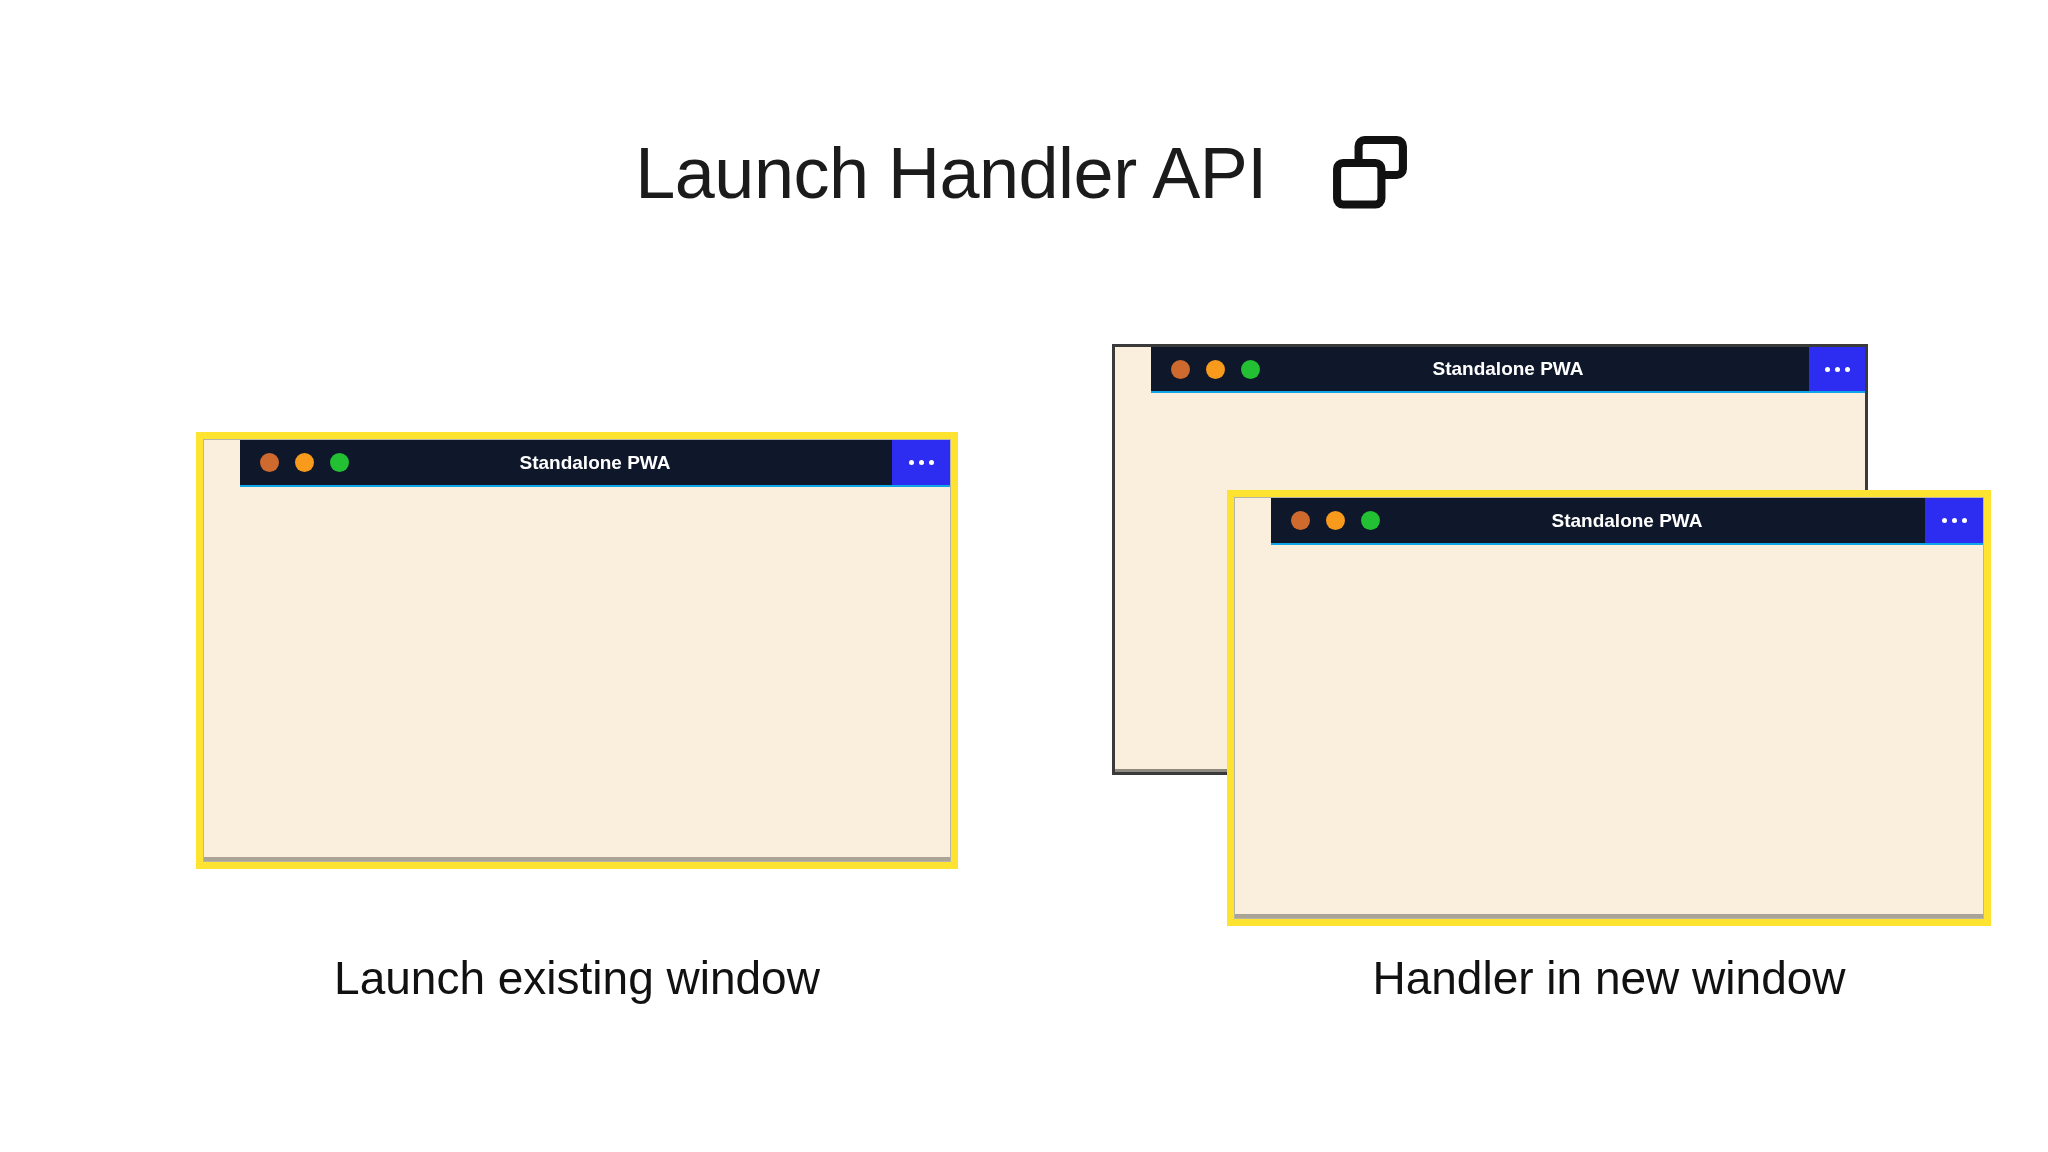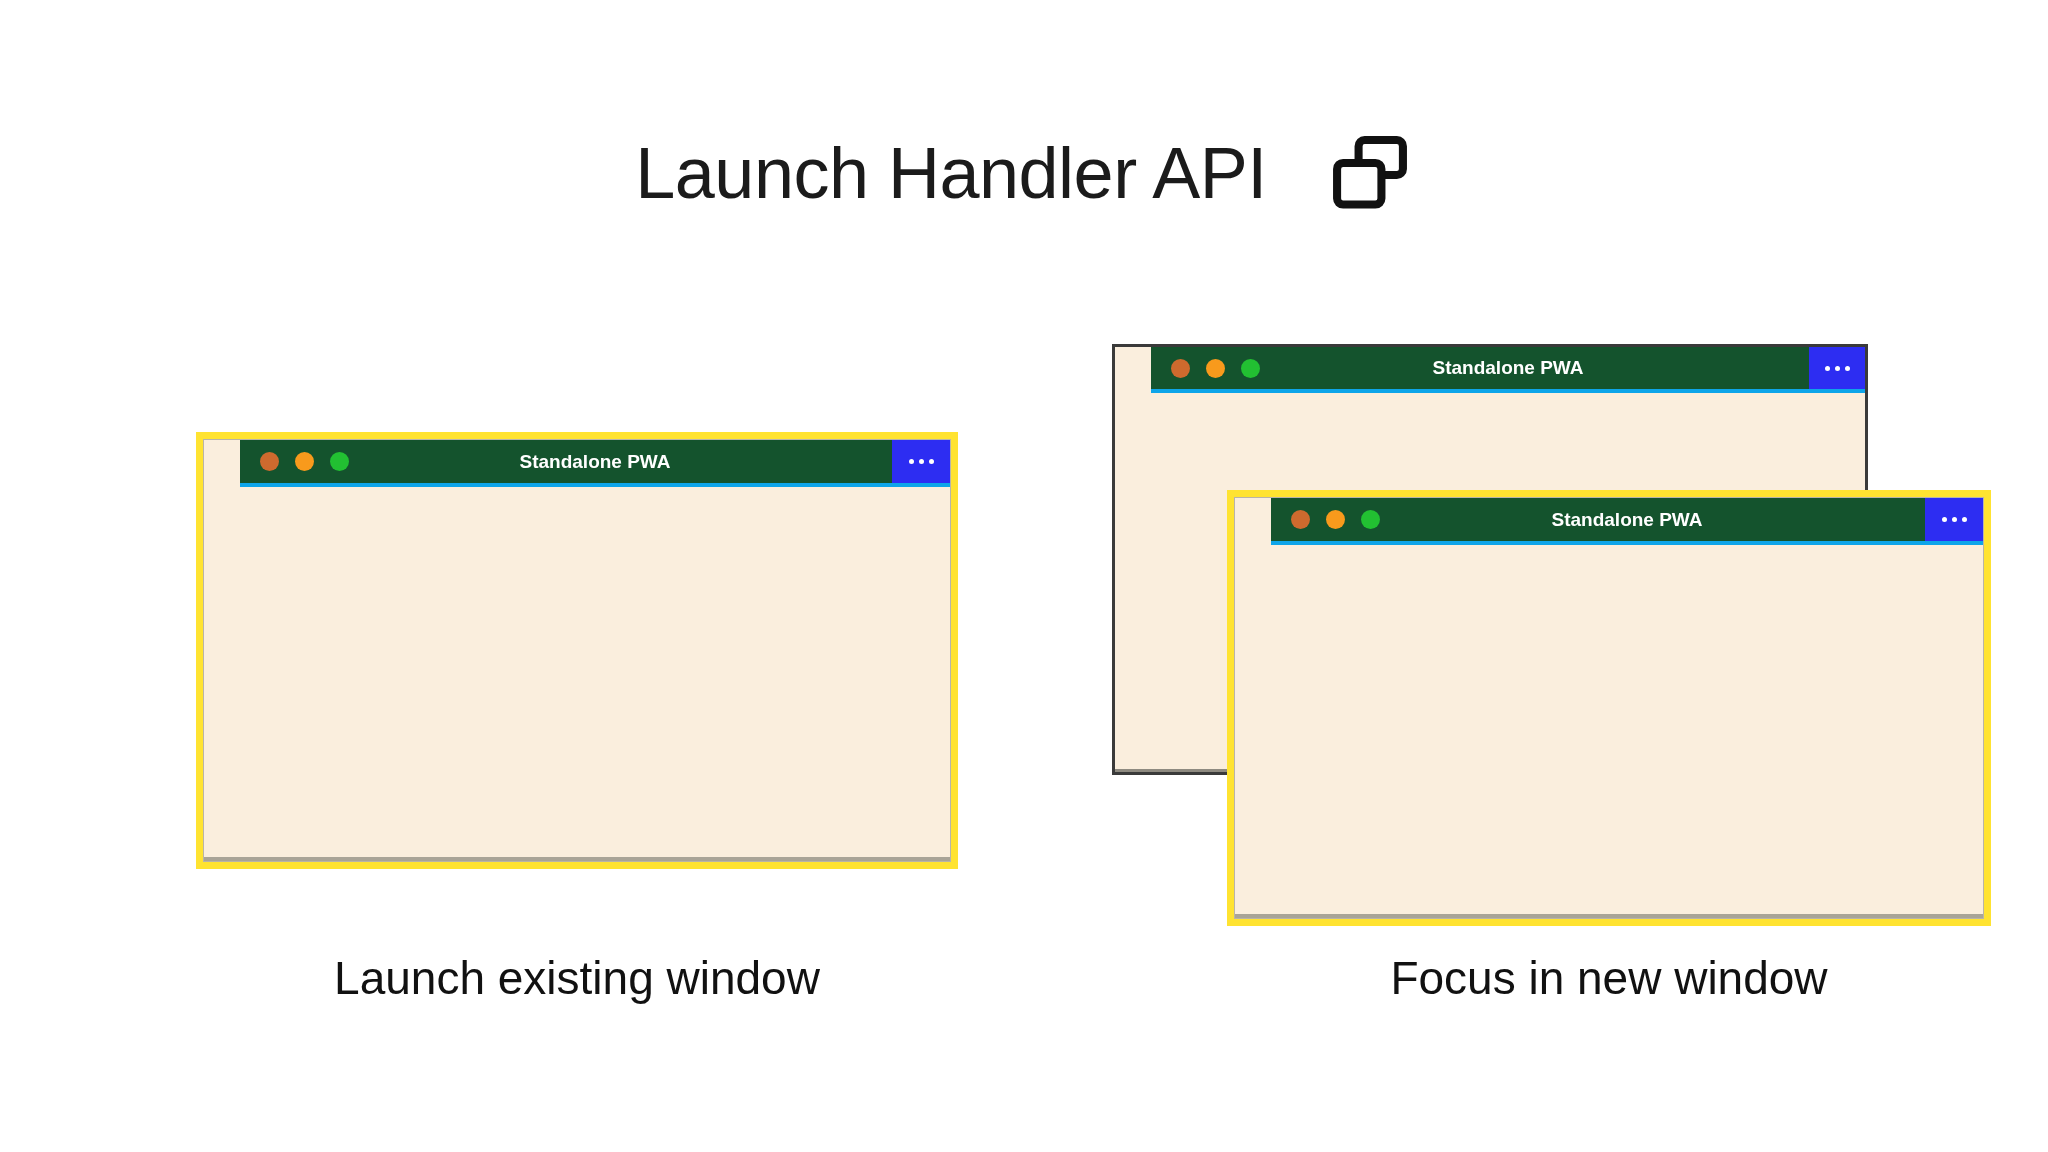--- a/index.html
+++ b/index.html
@@ -69,25 +69,25 @@
     background: #faeedd;
     box-sizing: border-box;
   }
   .window.focused .win-inner {
     border: 1px solid #b9b4a8;
   }
 
   .titlebar {
     position: relative;
     flex: 0 0 auto;
-    background: #14532d;
-    display: flex;
-    align-items: center;
-    box-sizing: border-box;
-    border-bottom: 4px solid #0ea5e9;
+    background: #0f172a;
+    display: flex;
+    align-items: center;
+    box-sizing: border-box;
+    border-bottom: 2px solid #0ea5e9;
     margin-left: 36px;
   }
 
   .traffic-lights {
     display: flex;
     align-items: center;
     flex: 0 0 auto;
   }
   .dot {
     border-radius: 50%;
@@ -269,13 +269,13 @@
       <div class="menu-btn">
         <span class="mdot"></span>
         <span class="mdot"></span>
         <span class="mdot"></span>
       </div>
     </div>
     <div class="win-body"></div>
   </div>
 </div>
 
-<div class="caption" id="caption-new-window">Focus in new window</div>
+<div class="caption" id="caption-new-window">Handler in new window</div>
 
 </body></html>

